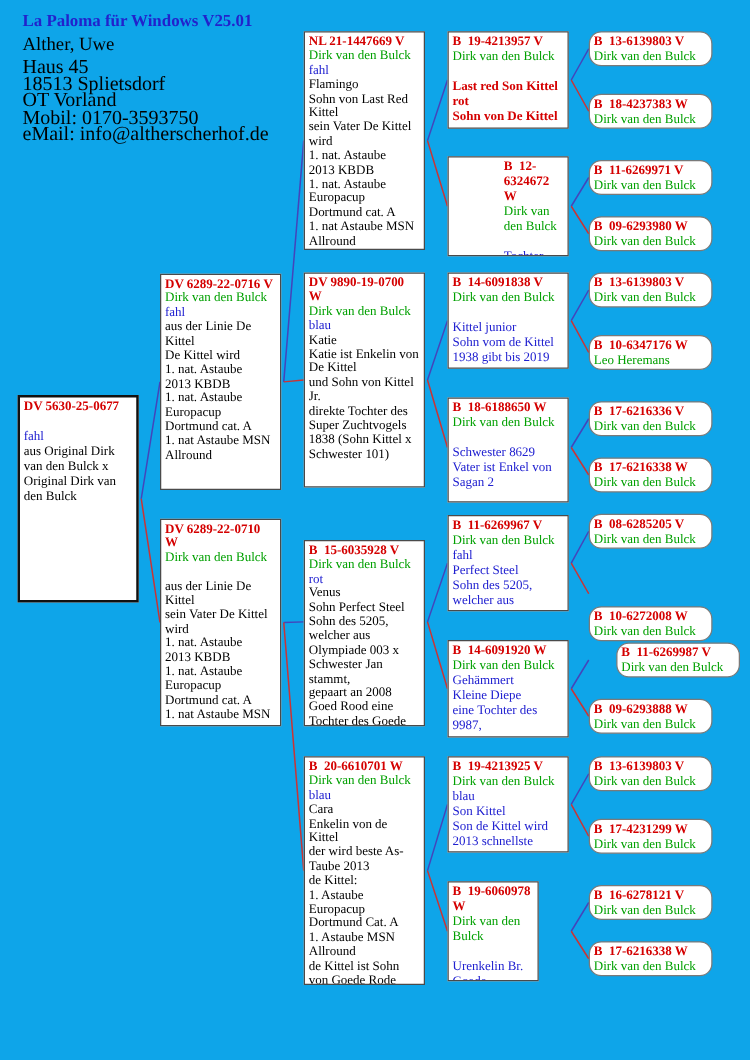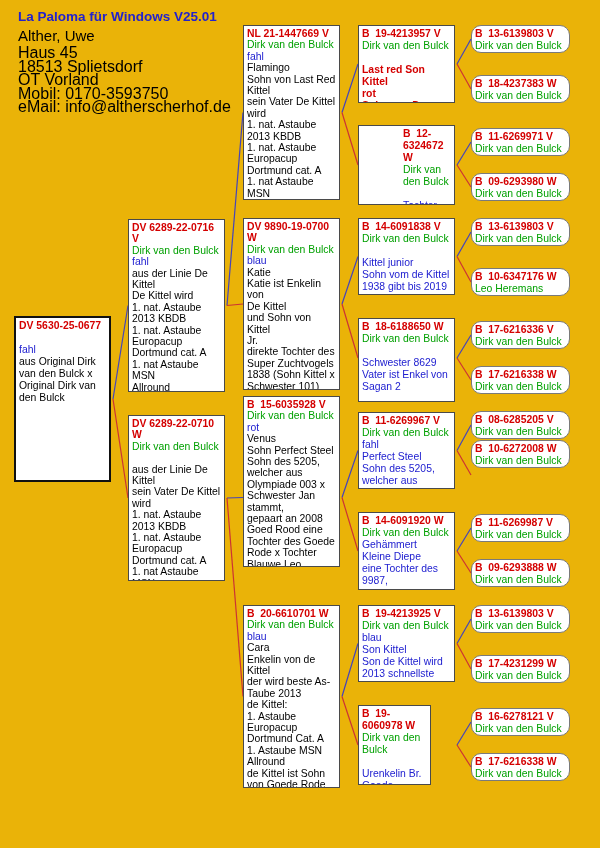--- a/index.html
+++ b/index.html
@@ -1,17 +1,17 @@
 <!DOCTYPE html>
 <html><head>
 <meta charset="utf-8">
 <style>
   html,body{margin:0;padding:0;background:#fff;}
-  #page{position:relative;width:600px;height:848px;background:#eab308;overflow:hidden;
-        font-family:Liberation Sans, sans-serif;}
+  #page{position:relative;width:600px;height:848px;background:#0ea5e9;overflow:hidden;
+        font-family:Liberation Serif, serif;}
   #header{position:absolute;left:18px;top:9px;}
   .app-title{font-size:13.5px;font-weight:bold;color:#2222cc;margin-bottom:3px;}
   .owner-name{font-size:15px;color:#000;margin-bottom:2px;}
   .addr{font-size:16px;color:#000;line-height:13.5px;}
   #edges{position:absolute;left:0;top:0;width:600px;height:848px;}
   .box{position:absolute;background:#fff;border:1.2px solid #4a4a4a;box-sizing:border-box;
        padding:2px 3px;overflow:hidden;font-size:10.4px;line-height:12px;}
   .gen1{border:2px solid #111;}
   .gen5{border-color:#7a7a7a;border-radius:10px;}
   .ln{white-space:pre-wrap;min-height:12px;}
@@ -133,21 +133,21 @@
         <div class="ln c-text">Katie</div>
         <div class="ln c-text">Katie ist Enkelin von</div>
         <div class="ln c-text">De Kittel</div>
         <div class="ln c-text">und Sohn von Kittel</div>
         <div class="ln c-text">Jr.</div>
         <div class="ln c-text">direkte Tochter des</div>
         <div class="ln c-text">Super Zuchtvogels</div>
         <div class="ln c-text">1838 (Sohn Kittel x</div>
         <div class="ln c-text">Schwester 101)</div>
       </div>
-      <div class="box gen3" style="left: 243px; top: 396px; width: 97px; height: 171px;">
+      <div class="box gen3" style="left: 243px; top: 432px; width: 97px; height: 149px;">
         <div class="ln c-ring">B  15-6035928 V</div>
         <div class="ln c-breeder">Dirk van den Bulck</div>
         <div class="ln c-pheno">rot</div>
         <div class="ln c-text">Venus</div>
         <div class="ln c-text">Sohn Perfect Steel</div>
         <div class="ln c-text">Sohn des 5205,</div>
         <div class="ln c-text">welcher aus</div>
         <div class="ln c-text">Olympiade 003 x</div>
         <div class="ln c-text">Schwester Jan</div>
         <div class="ln c-text">stammt,</div>
@@ -267,25 +267,25 @@
         <div class="ln c-breeder">Dirk van den Bulck</div>
       </div>
       <div class="box gen5" style="left: 471px; top: 366px; width: 99px; height: 28px;">
         <div class="ln c-ring">B  17-6216338 W</div>
         <div class="ln c-breeder">Dirk van den Bulck</div>
       </div>
       <div class="box gen5" style="left: 471px; top: 411px; width: 99px; height: 28px;">
         <div class="ln c-ring">B  08-6285205 V</div>
         <div class="ln c-breeder">Dirk van den Bulck</div>
       </div>
-      <div class="box gen5" style="left: 471px; top: 440px; width: 99px; height: 28px;">
+      <div class="box gen5" style="left: 471px; top: 485px; width: 99px; height: 28px;">
         <div class="ln c-ring">B  10-6272008 W</div>
         <div class="ln c-breeder">Dirk van den Bulck</div>
       </div>
-      <div class="box gen5" style="left: 471px; top: 514px; width: 99px; height: 28px;">
+      <div class="box gen5" style="left: 493px; top: 514px; width: 99px; height: 28px;">
         <div class="ln c-ring">B  11-6269987 V</div>
         <div class="ln c-breeder">Dirk van den Bulck</div>
       </div>
       <div class="box gen5" style="left: 471px; top: 559px; width: 99px; height: 28px;">
         <div class="ln c-ring">B  09-6293888 W</div>
         <div class="ln c-breeder">Dirk van den Bulck</div>
       </div>
       <div class="box gen5" style="left: 471px; top: 605px; width: 99px; height: 28px;">
         <div class="ln c-ring">B  13-6139803 V</div>
         <div class="ln c-breeder">Dirk van den Bulck</div>

